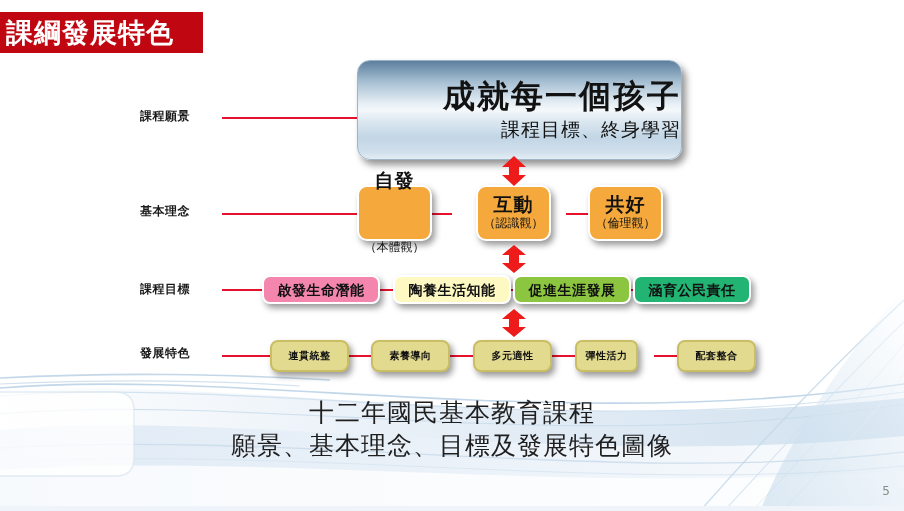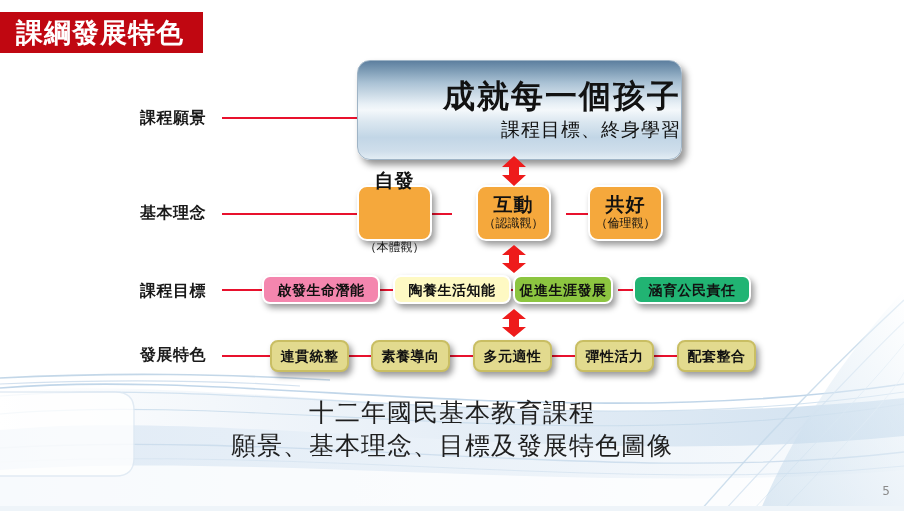--- a/index.html
+++ b/index.html
@@ -36,30 +36,30 @@
     background: #C00711;
     z-index: 6;
     display: flex;
     align-items: center;
   }
   #title-banner .banner-text {
     color: #ffffff;
     font-size: 27px;
     font-weight: bold;
     letter-spacing: 1px;
-    padding-left: 16px;
+    padding-left: 6px;
     line-height: 1;
     white-space: nowrap;
   }
 
   
   .row-label {
     position: absolute;
     z-index: 5;
-    font-size: 16px;
+    font-size: 12px;
     color: #1a1a1a;
     font-weight: bold;
     white-space: nowrap;
     letter-spacing: 0.5px;
   }
 
   
   .hline {
     position: absolute;
     background: #E8112D;
@@ -161,21 +161,21 @@
 
   
   .node.feature {
     background: #E2DA8E;
     height: 32px;
     top: 340px;
     border-radius: 8px;
     border: 2px solid #C9BE63;
   }
   .node.feature .n-main {
-    font-size: 14px;
+    font-size: 10px;
     font-weight: bold;
     letter-spacing: 0.5px;
     line-height: 1;
   }
 
   
   .vdarrow {
     position: absolute;
     z-index: 5;
   }
@@ -307,41 +307,41 @@
   <svg class="vdarrow" style="left:501px; top:245px;" width="26" height="28" viewBox="0 0 26 28">
     <polygon points="13,0 25,10 18,10 18,18 25,18 13,28 1,18 8,18 8,10 1,10" fill="#EE1B1B"></polygon>
   </svg>
 
   <div class="node goal" style="left:262px; width:118px; background:#F486AE;">
     <span class="n-main">啟發生命潛能</span>
   </div>
   <div class="node goal" style="left:393px; width:118px; background:#fef9c3;">
     <span class="n-main">陶養生活知能</span>
   </div>
-  <div class="node goal" style="left:513px; width:100px; background:#8CC540;">
+  <div class="node goal" style="left:513px; width:118px; background:#8CC540;">
     <span class="n-main">促進生涯發展</span>
   </div>
   <div class="node goal" style="left:633px; width:118px; background:#21B473;">
     <span class="n-main">涵育公民責任</span>
   </div>
 
   <svg class="vdarrow" style="left:501px; top:309px;" width="26" height="28" viewBox="0 0 26 28">
     <polygon points="13,0 25,10 18,10 18,18 25,18 13,28 1,18 8,18 8,10 1,10" fill="#EE1B1B"></polygon>
   </svg>
 
   <div class="node feature" style="left:270px; width:79px;">
     <span class="n-main">連貫統整</span>
   </div>
   <div class="node feature" style="left:371px; width:79px;">
     <span class="n-main">素養導向</span>
   </div>
   <div class="node feature" style="left:473px; width:79px;">
     <span class="n-main">多元適性</span>
   </div>
-  <div class="node feature" style="left:575px; width:79px;">
+  <div class="node feature" style="left:575px; width:63px;border-radius:7px;">
     <span class="n-main">彈性活力</span>
   </div>
   <div class="node feature" style="left:677px; width:79px;">
     <span class="n-main">配套整合</span>
   </div>
 
   <div id="caption">
     <div class="cap-line">十二年國民基本教育課程</div>
     <div class="cap-line">願景、基本理念、目標及發展特色圖像</div>
   </div>

